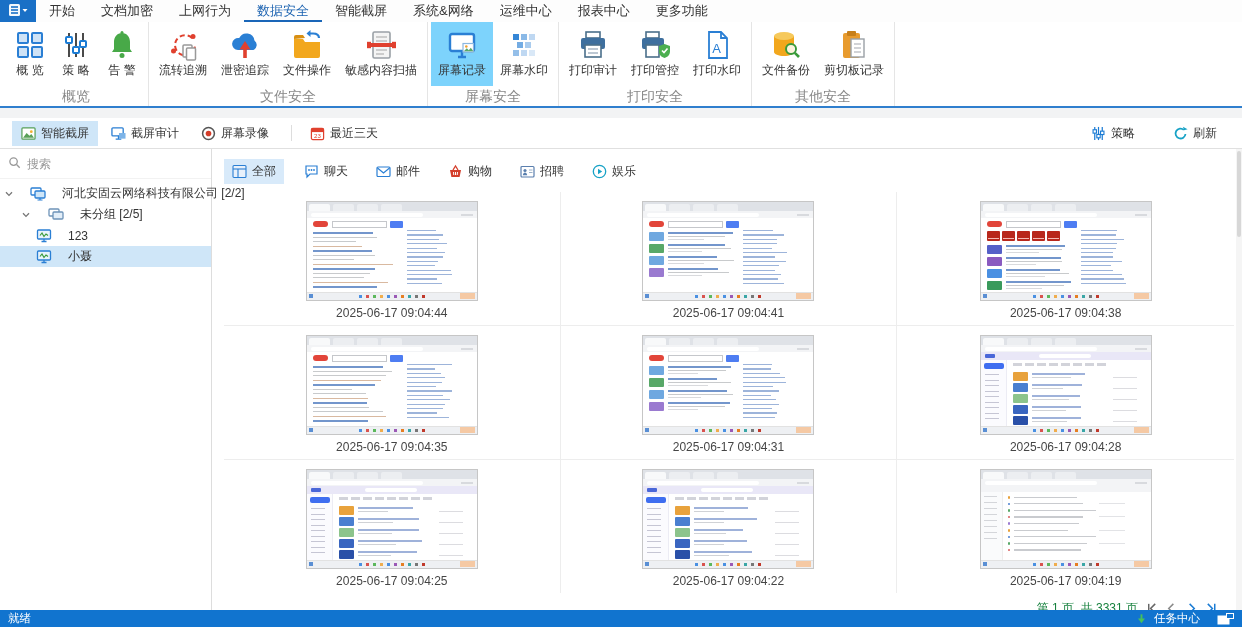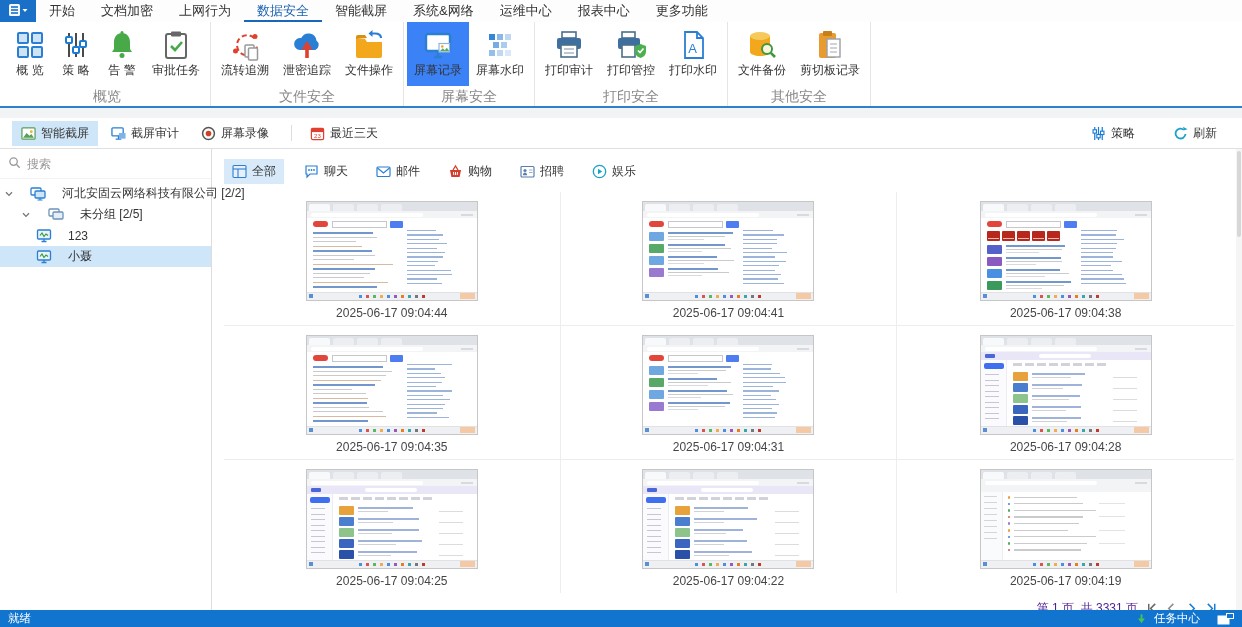--- a/index.html
+++ b/index.html
@@ -11,21 +11,21 @@
   .menubar{height:22px;display:flex;align-items:stretch;background:#fdfdfd;flex:none}
   .appbtn{width:36px;background:#1a70c6;display:flex;align-items:center;justify-content:center;cursor:pointer}
   .menu-item{padding:0 13px;font-size:13px;display:flex;align-items:center;color:#333;cursor:pointer;white-space:nowrap}
   .menu-item.active{color:#1b62b0;box-shadow:inset 0 -2px 0 #1a66b8}
 
   
   .ribbon{height:86px;border-bottom:2px solid #2f7fce;display:flex;background:#fff;padding-left:4px;flex:none}
   .rgroup{display:flex;flex-direction:column;justify-content:space-between;border-right:1px solid #e5e5e5;padding:0 3px}
   .ritems{display:flex;align-items:flex-start}
   .ritem{display:flex;flex-direction:column;align-items:center;gap:3px;padding:7px 7px 0;height:64px;cursor:pointer;white-space:nowrap}
-  .ritem.selected{background:#3b82f6}
+  .ritem.selected{background:#7dd3fc}
   .ricon svg{width:32px;height:32px;display:block}
   .rtext{font-size:12px;color:#333;line-height:13px}
   .rlabel{font-size:14px;color:#888;text-align:center;height:18px;line-height:16px}
 
   .band{height:10px;background:#f2f3f4;flex:none}
 
   
   .subbar{height:31px;display:flex;align-items:center;background:#fff;border-bottom:1px solid #e0e0e0;padding:0 12px;flex:none}
   .tbtn{display:flex;align-items:center;gap:5px;padding:4px 9px;margin-right:4px;cursor:pointer;color:#333;white-space:nowrap}
   .tbtn.selected{background:#cfe6f8}
@@ -53,21 +53,21 @@
   .fbtn.selected{background:#d8eafa}
   .ficon svg{width:15px;height:15px;display:block}
 
   .grid{display:grid;grid-template-columns:repeat(3,1fr)}
   .cell{border-right:1px solid #ededed;border-bottom:1px solid #ededed;padding:9px 0 5px;display:flex;flex-direction:column;align-items:center}
   .cell:nth-child(3n){border-right:0}
   .cell:nth-child(n+7){border-bottom:0}
   .thumb{width:172px;height:100px;border:1px solid #c6c6c6;position:relative;background:#fff;overflow:hidden;cursor:pointer}
   .tstamp{font-size:12px;color:#454545;margin-top:5px}
 
-  .pager{display:flex;justify-content:flex-end;align-items:center;gap:7px;font-size:12px;color:#4c1d95;padding:7px 16px 0 0}
+  .pager{display:flex;justify-content:flex-end;align-items:center;gap:7px;font-size:12px;color:#15803d;padding:7px 16px 0 0}
   .pgbtn{cursor:pointer;display:flex}
   .pgbtn svg{width:13px;height:13px;display:block}
 
   .vscroll{width:6px;flex:none;background:#f5f5f5;position:relative}
   .vthumb{position:absolute;top:2px;left:1px;width:4px;height:86px;background:#d7d7d7;border-radius:2px}
 
   
   .statusbar{height:17px;background:#1174cf;color:#fff;font-size:11.5px;display:flex;align-items:center;padding:0 8px;gap:6px;flex:none}
   .sb-right{margin-left:auto;display:flex;align-items:center;gap:7px}
   .sb-right svg{display:block}
@@ -136,30 +136,20 @@
           <div class="ritem">
             <div class="ricon">
               <svg viewBox="0 0 32 32">
                 <path d="M16 4c-5 0-8 4-8 9v7l-2 3h20l-2-3v-7c0-5-3-9-8-9z" fill="#48a948"></path>
                 <circle cx="16" cy="26.5" r="2.5" fill="#48a948"></circle>
                 <rect x="14.5" y="2" width="3" height="3" rx="1.5" fill="#48a948"></rect>
               </svg>
             </div>
             <div class="rtext">告 警</div>
           </div>
-          <div class="ritem">
-            <div class="ricon">
-              <svg viewBox="0 0 32 32">
-                <rect x="6" y="5" width="20" height="24" rx="2" fill="#fff" stroke="#666" stroke-width="2"></rect>
-                <rect x="11" y="2.5" width="10" height="5" rx="1" fill="#666"></rect>
-                <path d="M11 17l4 4 7-8" fill="none" stroke="#48a948" stroke-width="2.6"></path>
-              </svg>
-            </div>
-            <div class="rtext">审批任务</div>
-          </div>
         </div>
         <div class="rlabel">概览</div>
       </div>
       <div class="rgroup">
         <div class="ritems">
           <div class="ritem">
             <div class="ricon">
               <svg viewBox="0 0 32 32">
                 <path d="M25 9a10 10 0 1 0 3 8" fill="none" stroke="#e0402e" stroke-width="2" stroke-dasharray="5 3"></path>
                 <circle cx="26" cy="7.5" r="2.5" fill="#e0402e"></circle>
@@ -185,20 +175,37 @@
           <div class="ritem">
             <div class="ricon">
               <svg viewBox="0 0 32 32">
                 <path d="M3 10h9l2 3h15v14a2 2 0 0 1-2 2H5a2 2 0 0 1-2-2z" fill="#f2a71d"></path>
                 <path d="M3 10V8a2 2 0 0 1 2-2h7l2 3z" fill="#d88f12"></path>
                 <path d="M28 9c0-3.2-2.6-4.5-6-4.5h-4.5" fill="none" stroke="#2a7fd4" stroke-width="2.2"></path>
                 <path d="M19.5 1l-4 3.5 4 3.5z" fill="#2a7fd4"></path>
               </svg>
             </div>
             <div class="rtext">文件操作</div>
+          </div>
+          <div class="ritem">
+            <div class="ricon">
+              <svg viewBox="0 0 32 32">
+                <rect x="8" y="3" width="17" height="26" rx="1.5" fill="#f4f4f4" stroke="#9aa0a6" stroke-width="1.6"></rect>
+                <g stroke="#bbb" stroke-width="1.4">
+                  <line x1="11" y1="8" x2="22" y2="8"></line>
+                  <line x1="11" y1="12" x2="22" y2="12"></line>
+                  <line x1="11" y1="21" x2="22" y2="21"></line>
+                  <line x1="11" y1="25" x2="19" y2="25"></line>
+                </g>
+                <rect x="4" y="14" width="25" height="4" fill="#e0402e"></rect>
+                <rect x="2" y="12.8" width="4" height="6.4" fill="#e0402e"></rect>
+                <rect x="27" y="12.8" width="4" height="6.4" fill="#e0402e"></rect>
+              </svg>
+            </div>
+            <div class="rtext">敏感内容扫描</div>
           </div>
         </div>
         <div class="rlabel">文件安全</div>
       </div>
       <div class="rgroup">
         <div class="ritems">
           <div class="ritem selected">
             <div class="ricon">
               <svg viewBox="0 0 32 32">
                 <rect x="4" y="5" width="24" height="17" rx="2" fill="#fff" stroke="#2a7fd4" stroke-width="2.4"></rect>

